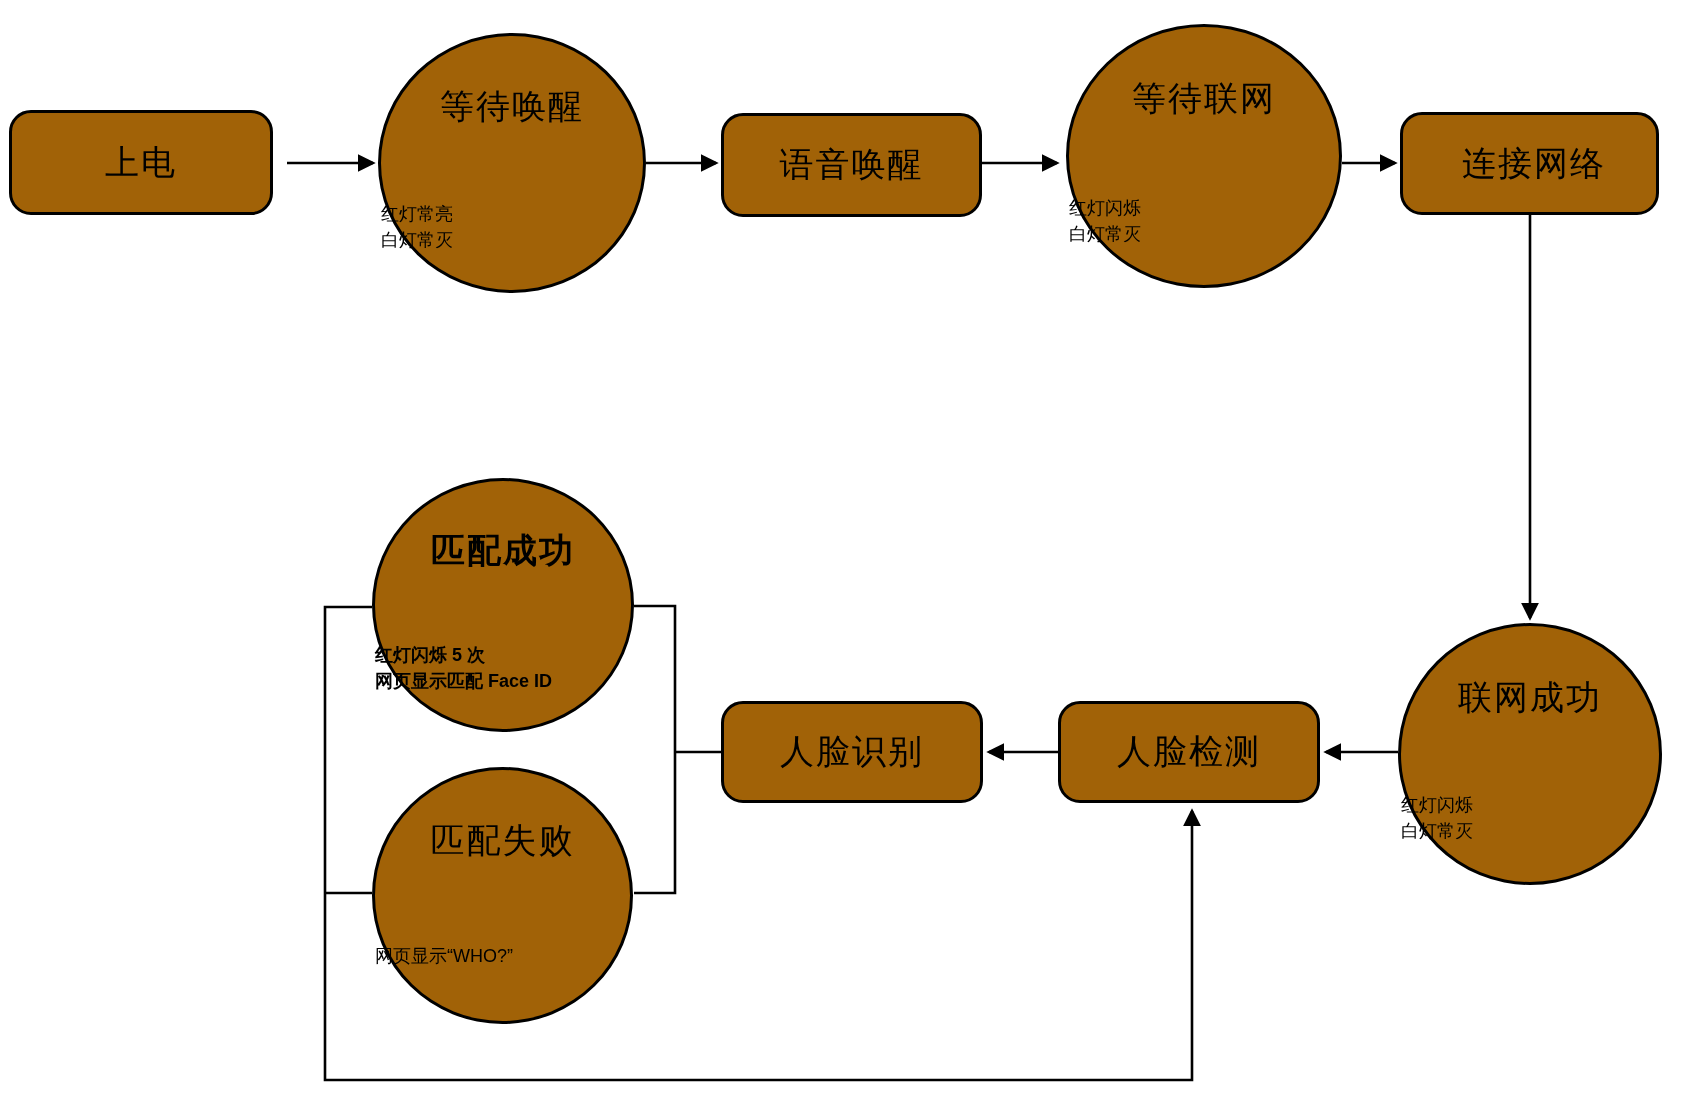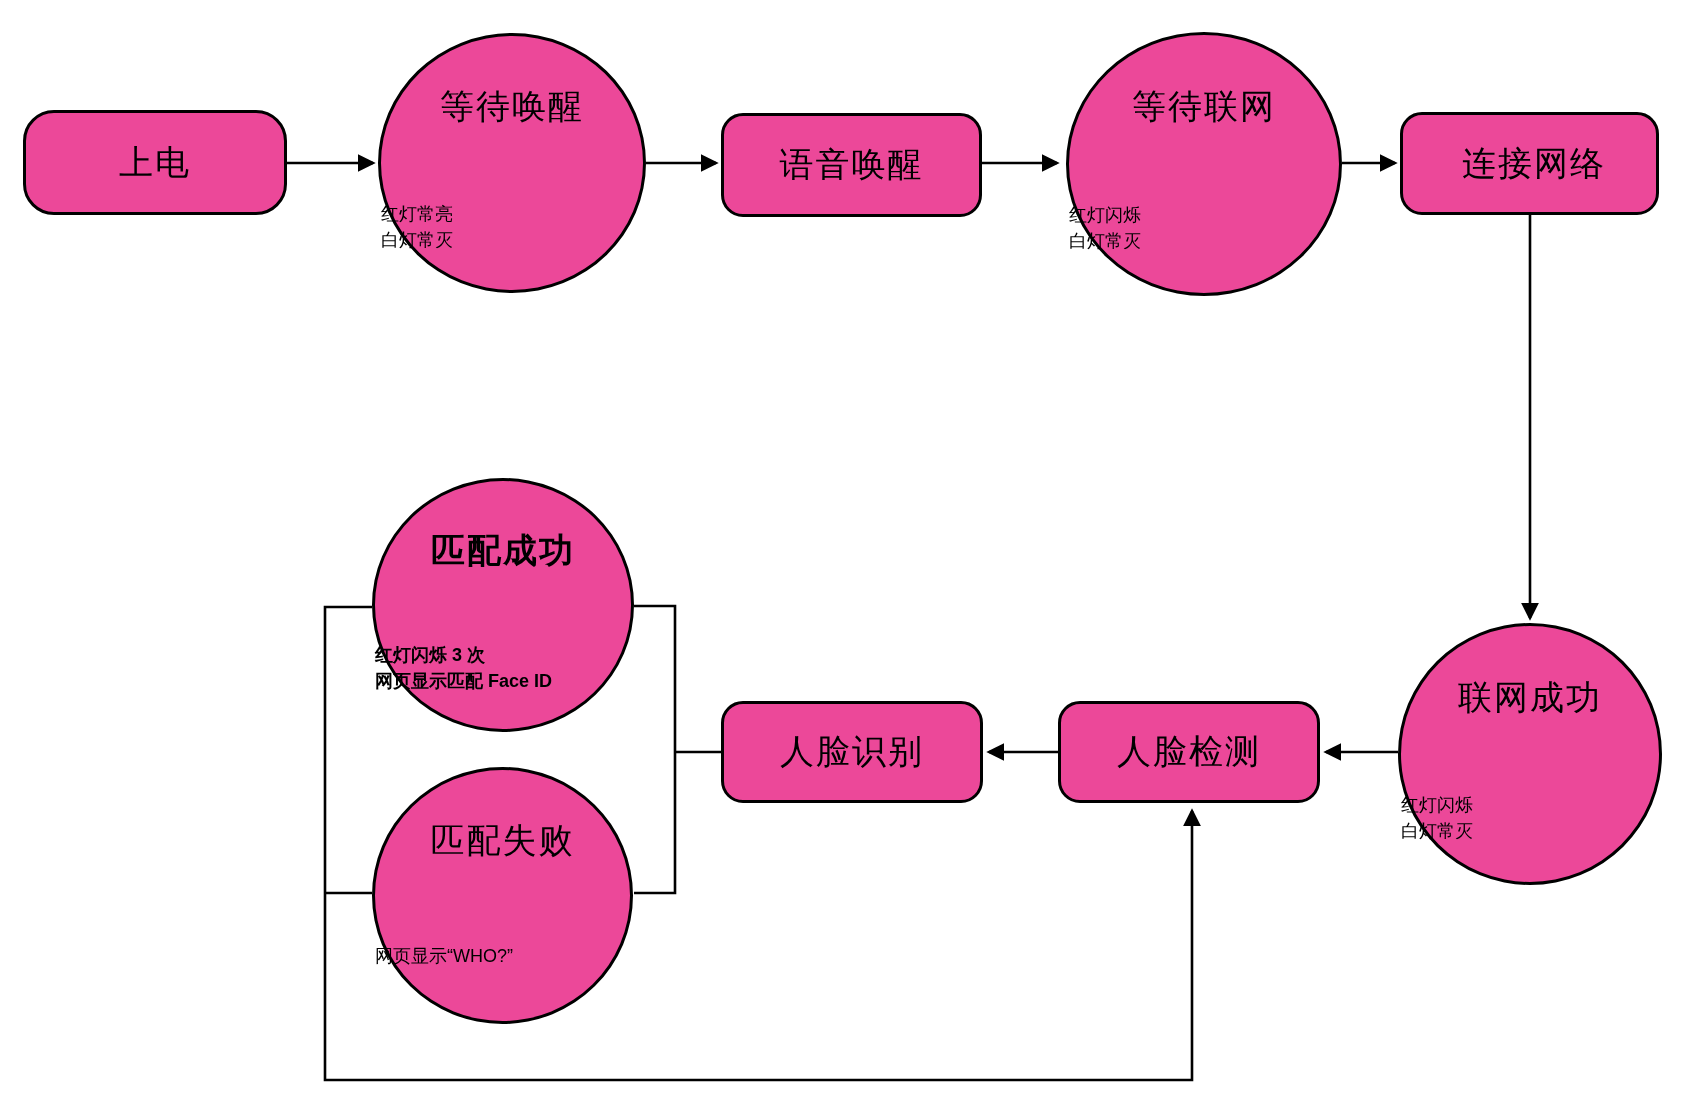--- a/index.html
+++ b/index.html
@@ -5,21 +5,21 @@
   html,body{margin:0;padding:0;background:#ffffff;}
   body{
     width:1682px;height:1108px;position:relative;overflow:hidden;
     font-family:"Liberation Sans","DejaVu Sans",sans-serif;color:#000;
   }
   .stage{position:absolute;left:0;top:0;width:1682px;height:1108px;}
   svg.connectors{position:absolute;left:0;top:0;z-index:1;}
   svg.connectors path{stroke:#000;stroke-width:2.6;fill:none;}
   .node{
     position:absolute;z-index:2;box-sizing:border-box;
-    background:#ec4899;border:3px solid #000;
+    background:#a16207;border:3px solid #000;
   }
   .rect{
     border-radius:22px;display:flex;align-items:center;justify-content:center;
   }
   .rect .label{font-size:34px;letter-spacing:2px;}
   .circle{border-radius:50%;}
   .c-title{
     position:absolute;left:0;right:0;top:19%;text-align:center;
     font-size:34px;letter-spacing:2px;
   }
@@ -45,21 +45,21 @@
     <path d="M1342,163 H1395" marker-end="url(#arr)"></path>
     <path d="M1530,215 V618" marker-end="url(#arr)"></path>
     <path d="M1398,752 H1326" marker-end="url(#arr)"></path>
     <path d="M1058,752 H989" marker-end="url(#arr)"></path>
     <path d="M634,606 L675,606 L675,893 L634,893"></path>
     <path d="M675,752 H721"></path>
     <path d="M372,607 H325 V1080 H1192 V811" marker-end="url(#arr)"></path>
     <path d="M372,893 H325"></path>
   </svg>
 
-  <div class="node rect" style="left:23px;top:110px;width:264px;height:105px;border-radius:31px;">
+  <div class="node rect" style="left:9px;top:110px;width:264px;height:105px;">
     <span class="label">上电</span>
   </div>
 
   <div class="node rect" style="left:721px;top:113px;width:261px;height:104px;">
     <span class="label">语音唤醒</span>
   </div>
 
   <div class="node rect" style="left:1400px;top:112px;width:259px;height:103px;padding-left:9px;">
     <span class="label">连接网络</span>
   </div>
@@ -73,40 +73,40 @@
   </div>
 
   <div class="node circle" style="left:378px;top:33px;width:268px;height:260px;">
     <div class="c-title">等待唤醒</div>
     <div class="c-sub">
       <div>红灯常亮</div>
       <div>白灯常灭</div>
     </div>
   </div>
 
-  <div class="node circle" style="left:1066px;top:32px;width:276px;height:264px;font-family:Liberation Mono, monospace;">
+  <div class="node circle" style="left:1066px;top:24px;width:276px;height:264px;">
     <div class="c-title">等待联网</div>
     <div class="c-sub">
       <div>红灯闪烁</div>
       <div>白灯常灭</div>
     </div>
   </div>
 
   <div class="node circle" style="left:1398px;top:623px;width:264px;height:262px;">
     <div class="c-title">联网成功</div>
     <div class="c-sub">
       <div>红灯闪烁</div>
       <div>白灯常灭</div>
     </div>
   </div>
 
   <div class="node circle" style="left:372px;top:478px;width:262px;height:254px;font-weight:bold;">
     <div class="c-title">匹配成功</div>
     <div class="c-sub">
-      <div>红灯闪烁 3 次</div>
+      <div>红灯闪烁 5 次</div>
       <div>网页显示匹配 Face ID</div>
     </div>
   </div>
 
   <div class="node circle" style="left:372px;top:767px;width:261px;height:257px;">
     <div class="c-title">匹配失败</div>
     <div class="c-sub" style="top:69%;">
       <div>网页显示“WHO?”</div>
     </div>
   </div>

